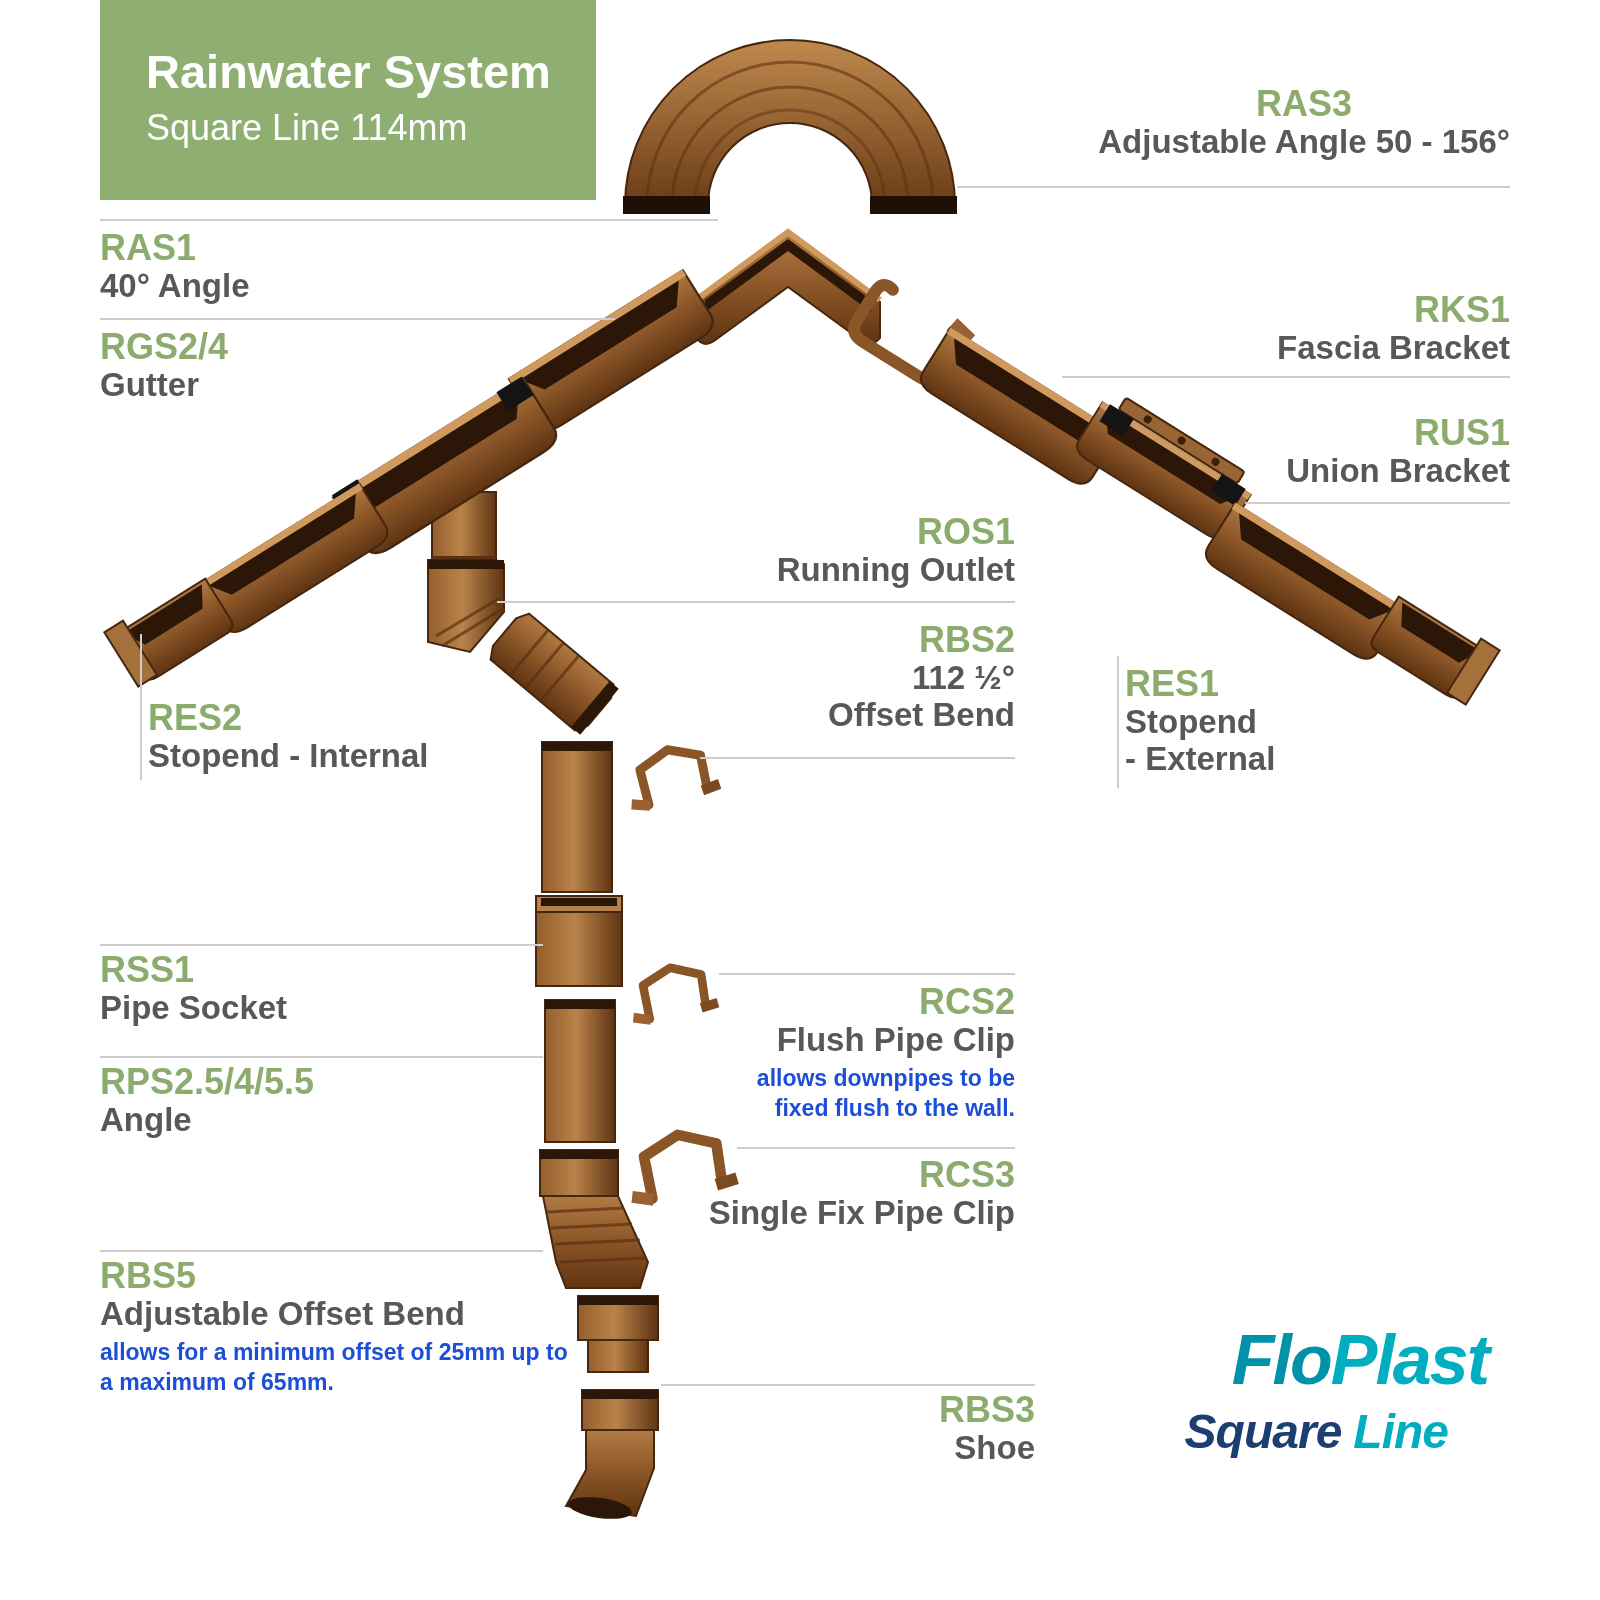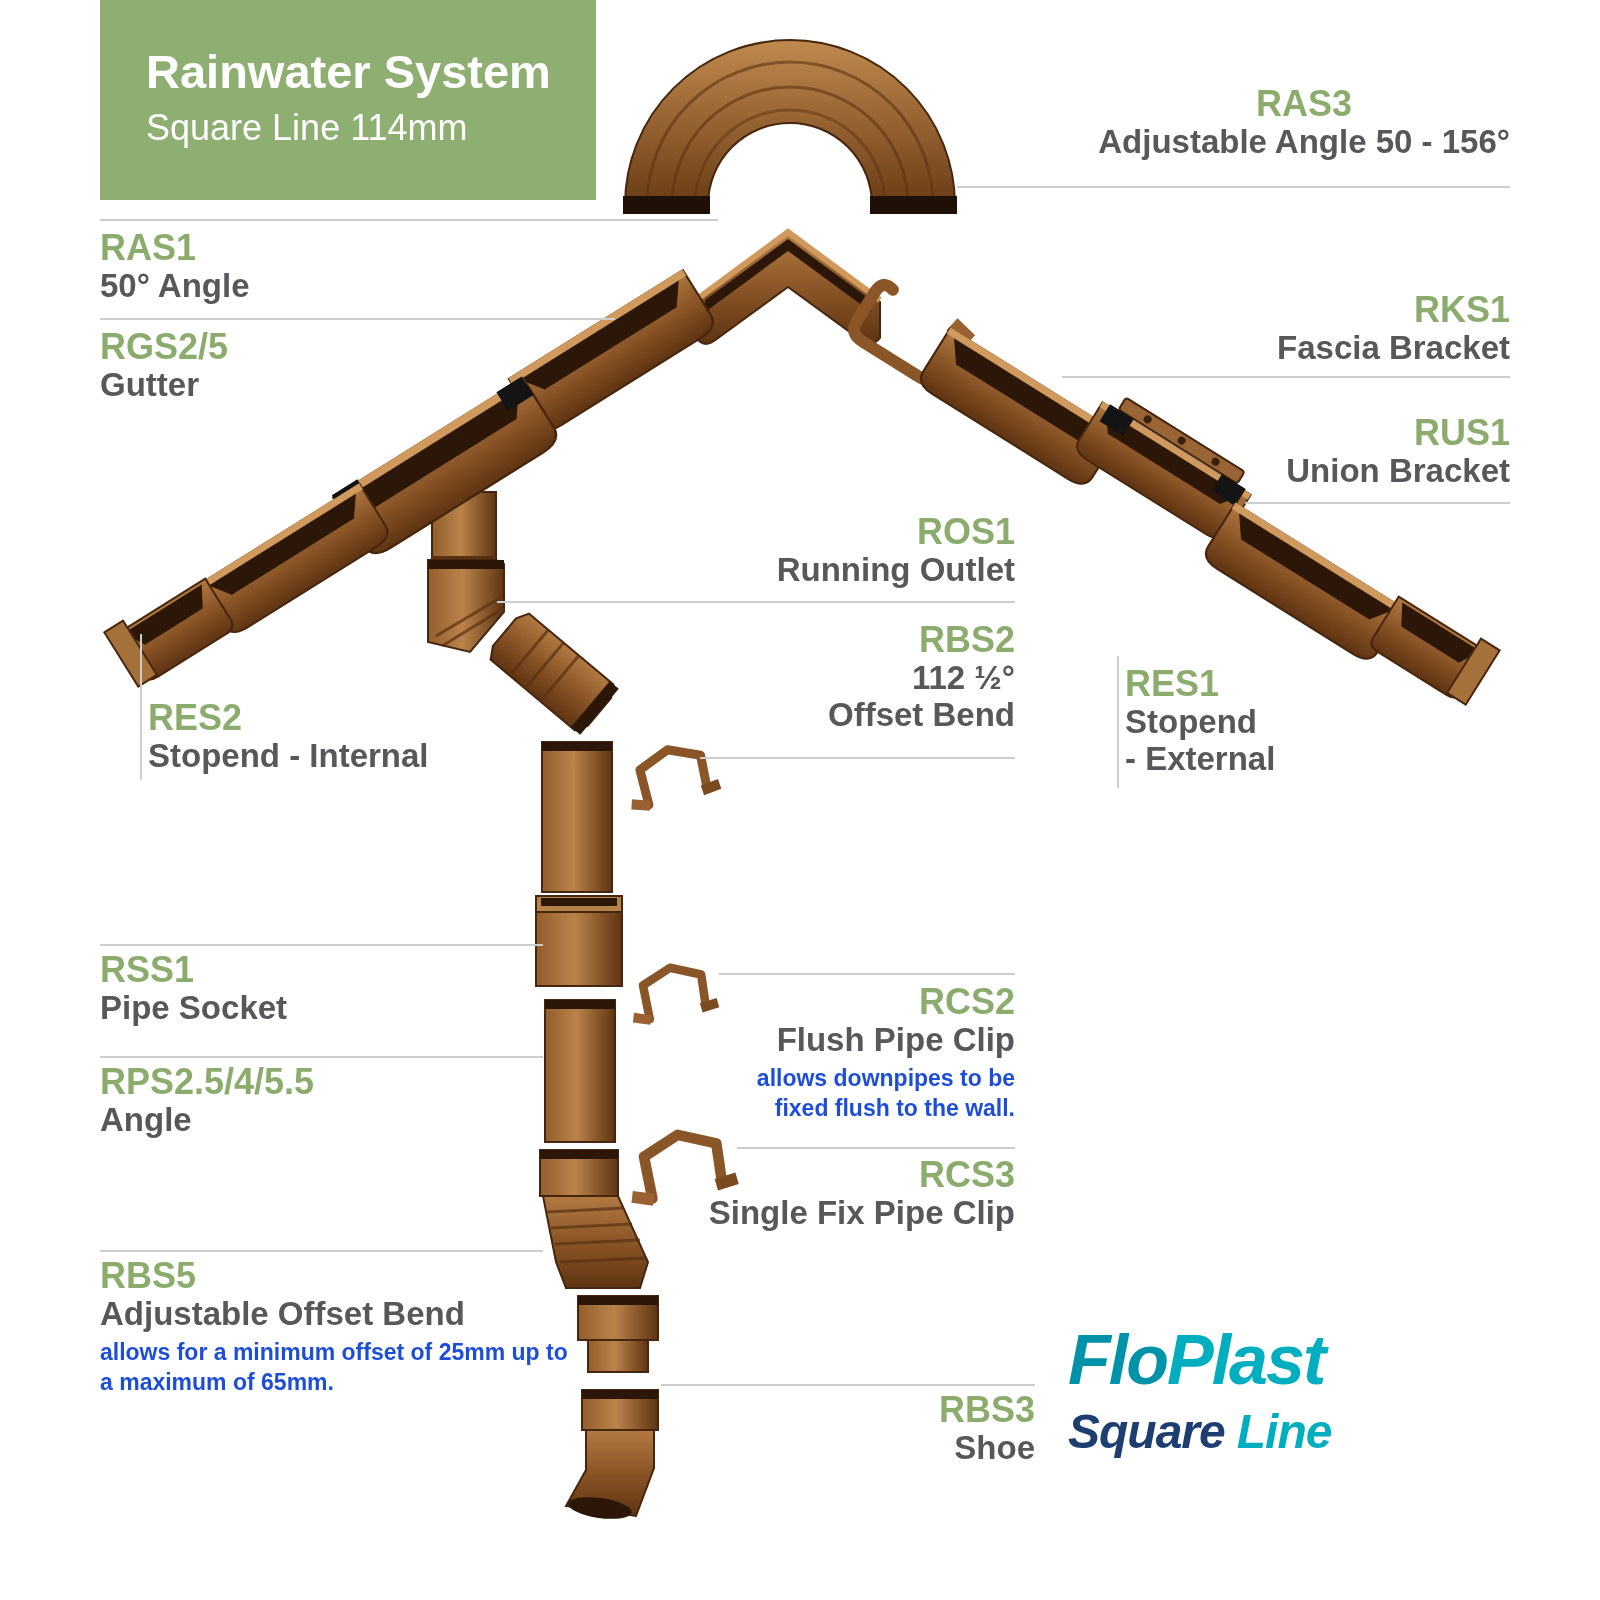--- a/index.html
+++ b/index.html
@@ -18,21 +18,21 @@
   .name { font-size:33px; font-weight:bold; color:#57585A; }
   .note { font-size:23px; font-weight:bold; color:#1d4ed8; line-height:1.28; margin-top:5px; }
   .note.w470 { max-width:470px; }
   .note.w310 { max-width:310px; }
 
   .header { position:absolute; left:100px; top:0; width:496px; height:200px;
             background:#8FAE72; color:#ffffff; padding:44px 0 0 46px; z-index:3; }
   .header .title { font-size:47px; font-weight:bold; }
   .header .subtitle { font-size:36px; font-weight:normal; margin-top:8px; }
 
-  .logo { position:absolute; right:112px; top:1320px; width:420px; 
+  .logo { position:absolute; right:112px; top:1320px; width:420px; text-align:right;
           z-index:3; font-style:italic; font-weight:bold; }
   .logo .brand { font-size:70px; letter-spacing:-2px; }
   .logo .brand .p1 { color:#0092A8; }
   .logo .brand .p2 { color:#00AEC0; }
   .logo .product { font-size:48px; margin-top:4px; padding-right:40px; letter-spacing:-1px; }
   .logo .product .p1 { color:#1D3E70; }
   .logo .product .p2 { color:#00AEC0; margin-left:12px; }
 </style>
 </head>
 <body>
@@ -211,25 +211,25 @@
     <div class="subtitle">Square Line 114mm</div>
   </div>
 
   <div class="label r" style="right:90px; top:84px;text-align:center;">
     <div class="code">RAS3</div>
     <div class="name">Adjustable Angle 50 - 156°</div>
   </div>
 
   <div class="label" style="left:100px; top:228px;">
     <div class="code">RAS1</div>
-    <div class="name">50° Angle</div>
+    <div class="name">40° Angle</div>
   </div>
 
   <div class="label" style="left:100px; top:327px;">
-    <div class="code">RGS2/5</div>
+    <div class="code">RGS2/4</div>
     <div class="name">Gutter</div>
   </div>
 
   <div class="label r" style="right:90px; top:290px;">
     <div class="code">RKS1</div>
     <div class="name">Fascia Bracket</div>
   </div>
 
   <div class="label r" style="right:90px; top:413px;">
     <div class="code">RUS1</div>

